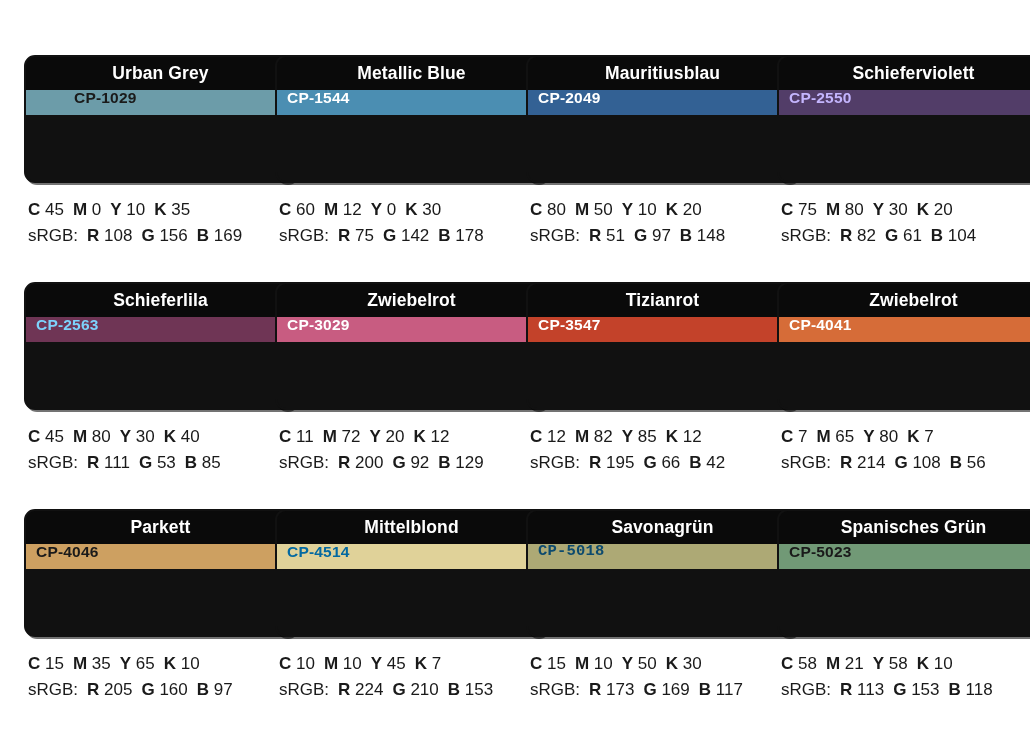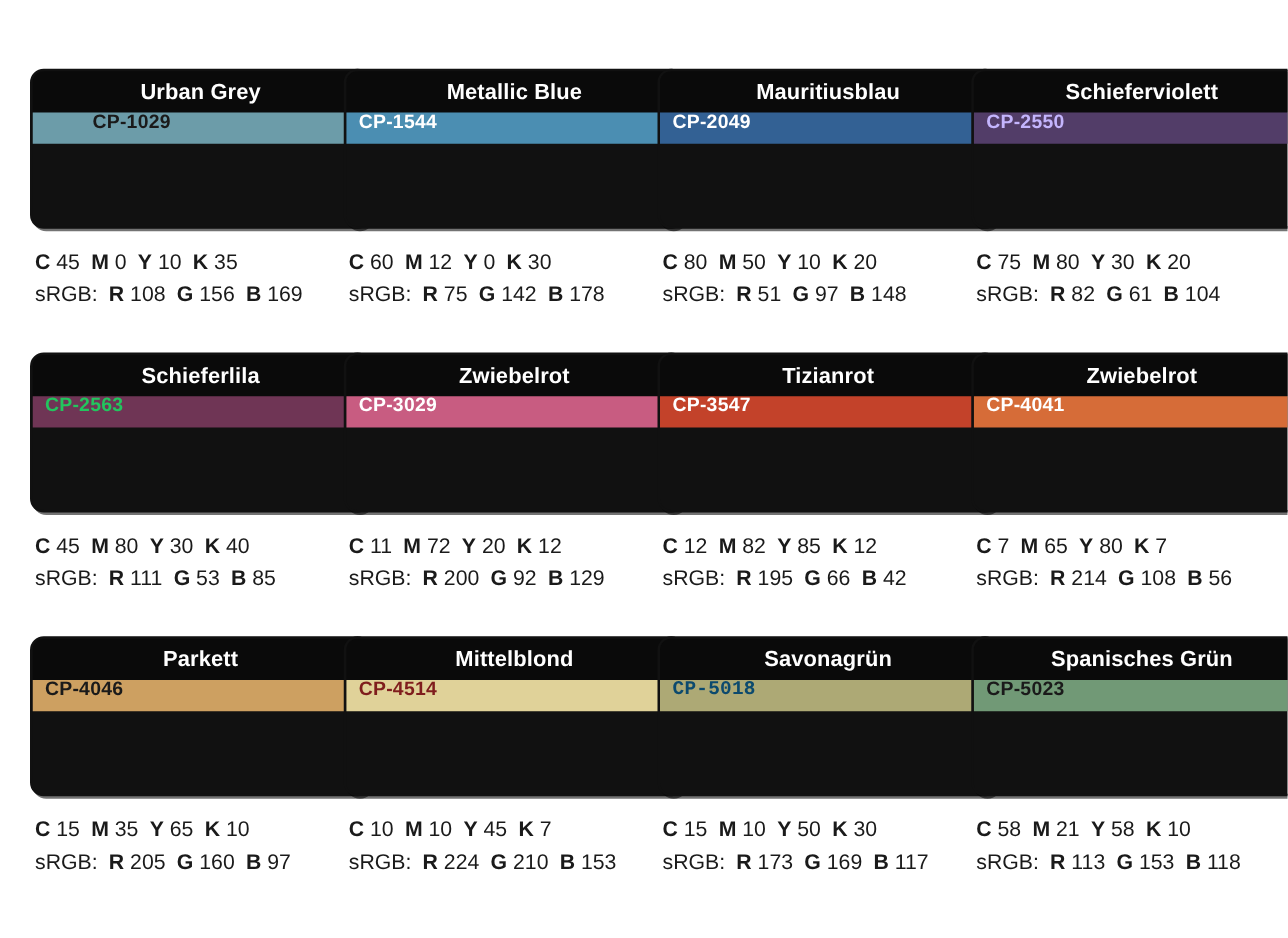--- a/index.html
+++ b/index.html
@@ -159,21 +159,21 @@
           <div class="spec-line"><span class="k">C</span><span class="v"> 75</span><span class="sp-wide"></span><span class="k">M</span><span class="v"> 80</span><span class="sp-wide"></span><span class="k">Y</span><span class="v"> 30</span><span class="sp-wide"></span><span class="k">K</span><span class="v"> 20</span><span class="sp-wide"></span></div>
           <div class="spec-line"><span class="v">sRGB:</span><span class="sp-wide"></span><span class="k">R</span><span class="v"> 82</span><span class="sp-wide"></span><span class="k">G</span><span class="v"> 61</span><span class="sp-wide"></span><span class="k">B</span><span class="v"> 104</span><span class="sp-wide"></span></div>
         </div>
       </div>
       <div class="swatch-card">
         <div class="card-box">
           <div class="card-header">
             <div class="card-title">Schieferlila</div>
           </div>
           <div class="card-color" style="background: rgb(111, 53, 85);">
-            <div class="card-code" style="color: #22c55e;">CP-2563</div>
+            <div class="card-code" style="color: #7dd3fc;">CP-2563</div>
           </div>
         </div>
         <div class="specs">
           <div class="spec-line"><span class="k">C</span><span class="v"> 45</span><span class="sp-wide"></span><span class="k">M</span><span class="v"> 80</span><span class="sp-wide"></span><span class="k">Y</span><span class="v"> 30</span><span class="sp-wide"></span><span class="k">K</span><span class="v"> 40</span><span class="sp-wide"></span></div>
           <div class="spec-line"><span class="v">sRGB:</span><span class="sp-wide"></span><span class="k">R</span><span class="v"> 111</span><span class="sp-wide"></span><span class="k">G</span><span class="v"> 53</span><span class="sp-wide"></span><span class="k">B</span><span class="v"> 85</span><span class="sp-wide"></span></div>
         </div>
       </div>
       <div class="swatch-card">
         <div class="card-box">
           <div class="card-header">
@@ -229,21 +229,21 @@
           <div class="spec-line"><span class="k">C</span><span class="v"> 15</span><span class="sp-wide"></span><span class="k">M</span><span class="v"> 35</span><span class="sp-wide"></span><span class="k">Y</span><span class="v"> 65</span><span class="sp-wide"></span><span class="k">K</span><span class="v"> 10</span><span class="sp-wide"></span></div>
           <div class="spec-line"><span class="v">sRGB:</span><span class="sp-wide"></span><span class="k">R</span><span class="v"> 205</span><span class="sp-wide"></span><span class="k">G</span><span class="v"> 160</span><span class="sp-wide"></span><span class="k">B</span><span class="v"> 97</span><span class="sp-wide"></span></div>
         </div>
       </div>
       <div class="swatch-card">
         <div class="card-box">
           <div class="card-header">
             <div class="card-title">Mittelblond</div>
           </div>
           <div class="card-color" style="background: rgb(224, 210, 153);">
-            <div class="card-code" style="color: #7f1d1d;">CP-4514</div>
+            <div class="card-code" style="color: #0369a1;">CP-4514</div>
           </div>
         </div>
         <div class="specs">
           <div class="spec-line"><span class="k">C</span><span class="v"> 10</span><span class="sp-wide"></span><span class="k">M</span><span class="v"> 10</span><span class="sp-wide"></span><span class="k">Y</span><span class="v"> 45</span><span class="sp-wide"></span><span class="k">K</span><span class="v"> 7</span><span class="sp-wide"></span></div>
           <div class="spec-line"><span class="v">sRGB:</span><span class="sp-wide"></span><span class="k">R</span><span class="v"> 224</span><span class="sp-wide"></span><span class="k">G</span><span class="v"> 210</span><span class="sp-wide"></span><span class="k">B</span><span class="v"> 153</span><span class="sp-wide"></span></div>
         </div>
       </div>
       <div class="swatch-card">
         <div class="card-box">
           <div class="card-header">

